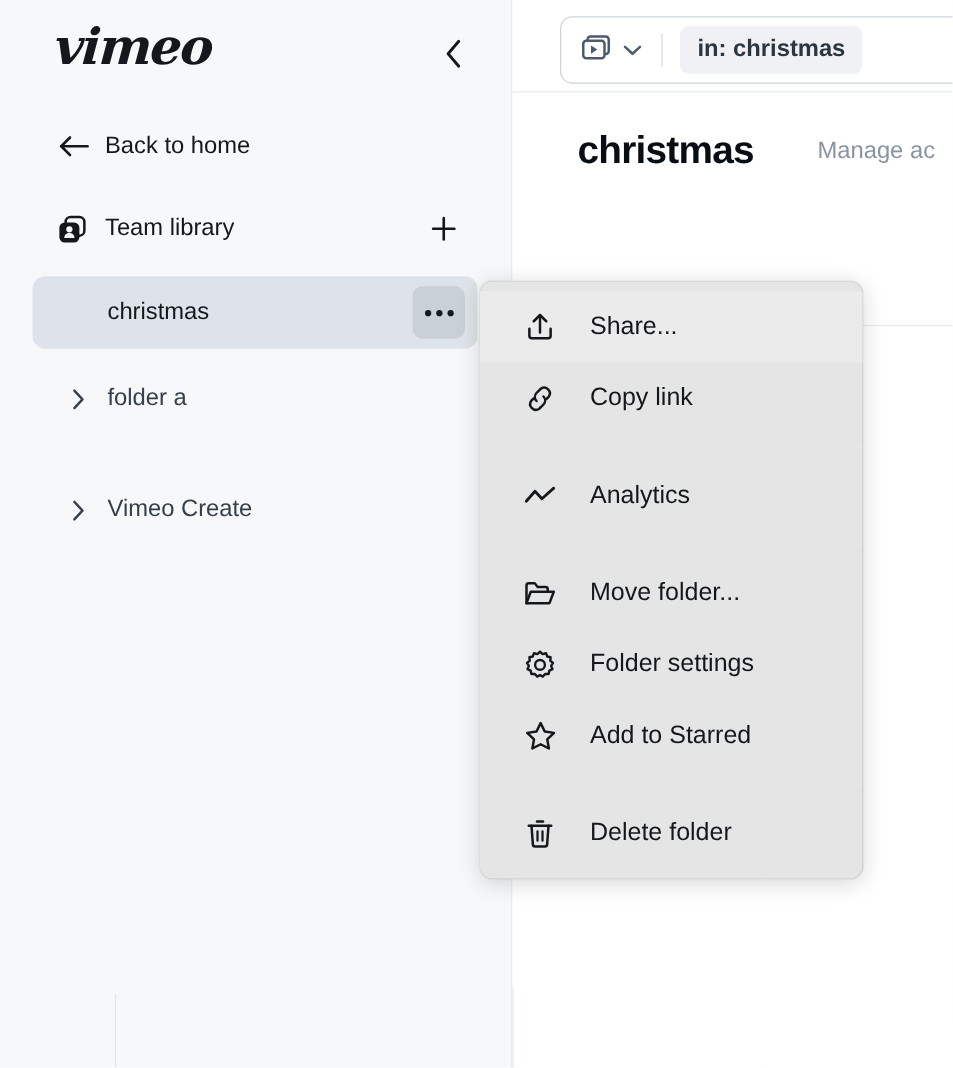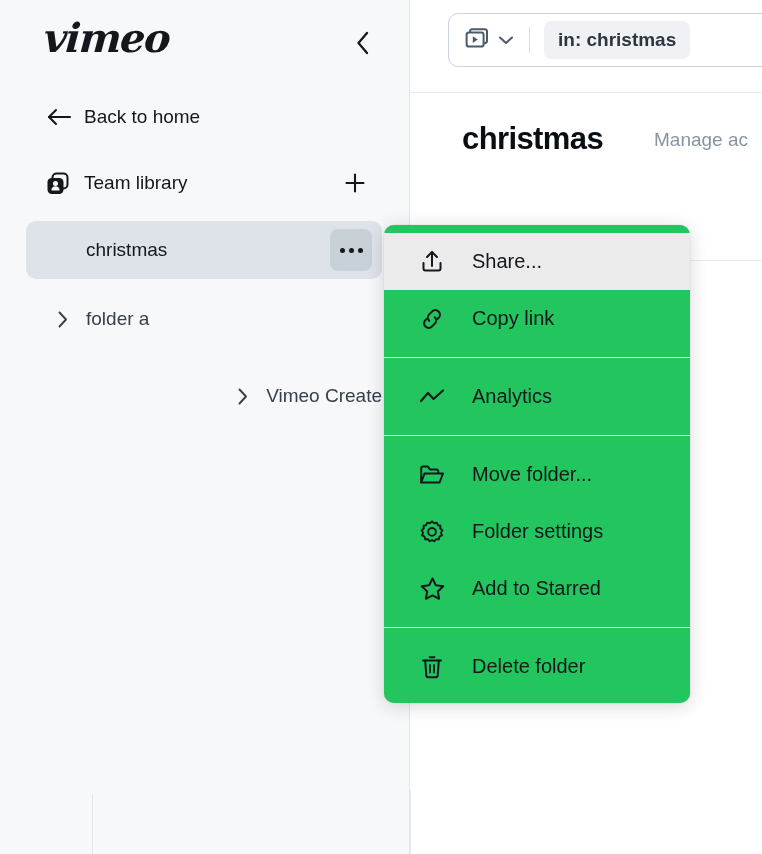--- a/index.html
+++ b/index.html
@@ -173,21 +173,21 @@
     position: absolute;
     left: 410px;
     top: 0;
     width: 352px;
     height: 854px;
     background: #ffffff;
   }
 
   .topbar {
     position: relative;
-    height: 93px;
+    height: 74px;
     border-bottom: 1px solid #E8EBEE;
     box-sizing: border-box;
   }
 
   .search-box {
     position: absolute;
     left: 38px;
     top: 13px;
     height: 54px;
     width: 400px;
@@ -277,21 +277,21 @@
     height: 64px;
     background: #E8EBEE;
   }
 
   
   .context-menu {
     position: absolute;
     left: 384px;
     top: 225px;
     width: 306px;
-    background: #22c55e;
+    background: #e5e5e5;
     border-radius: 10px;
     box-shadow: 0 3px 18px rgba(20,24,28,0.17), 0 0 1px rgba(20,24,28,0.28);
     padding: 8px 0;
     box-sizing: border-box;
     z-index: 20;
   }
 
   .menu-group + .menu-group {
     border-top: 1px solid #E5E8EB;
   }
@@ -388,21 +388,21 @@
 
     <div class="folder-row" style="top:290px;">
       <span class="folder-chevron">
         <svg width="12" height="19" viewBox="0 0 12 19" fill="none">
           <path d="M2.5 2.5 L9 9.5 L2.5 16.5" stroke="#35404C" stroke-width="1.9" stroke-linecap="round" stroke-linejoin="round"></path>
         </svg>
       </span>
       <span class="folder-label">folder a</span>
     </div>
 
-    <div class="folder-row" style="top:367px;justify-content:flex-end;">
+    <div class="folder-row" style="top:379px;">
       <span class="folder-chevron">
         <svg width="12" height="19" viewBox="0 0 12 19" fill="none">
           <path d="M2.5 2.5 L9 9.5 L2.5 16.5" stroke="#35404C" stroke-width="1.9" stroke-linecap="round" stroke-linejoin="round"></path>
         </svg>
       </span>
       <span class="folder-label">Vimeo Create</span>
     </div>
 
     <div class="col-line-a"></div>
   </div>

